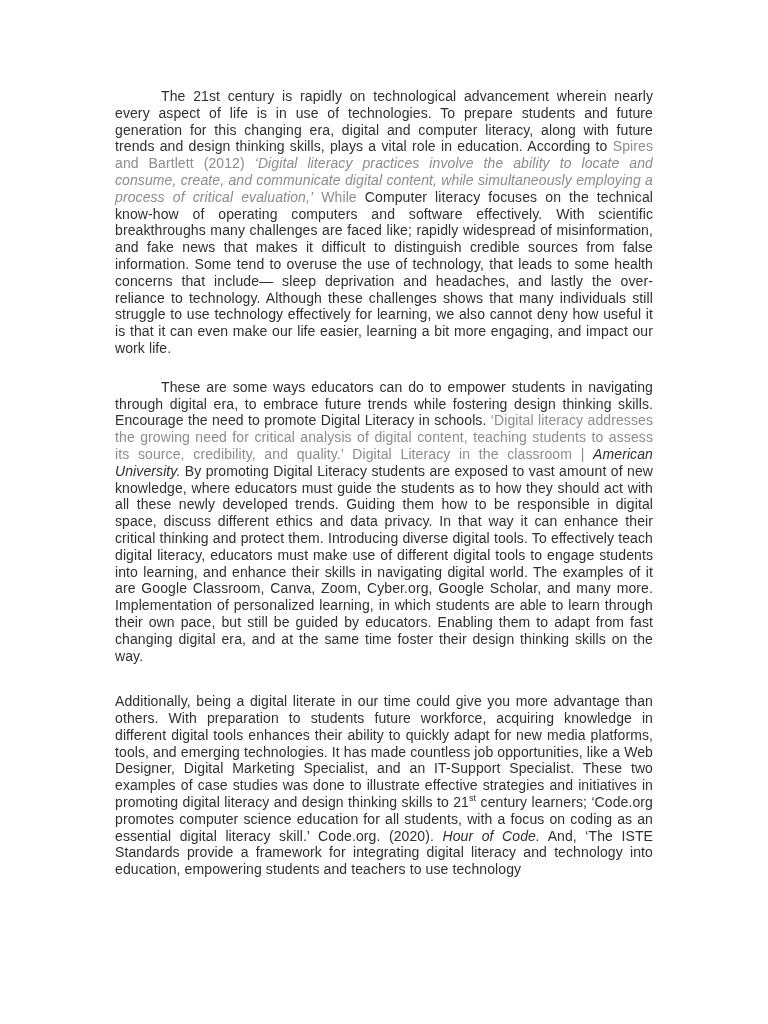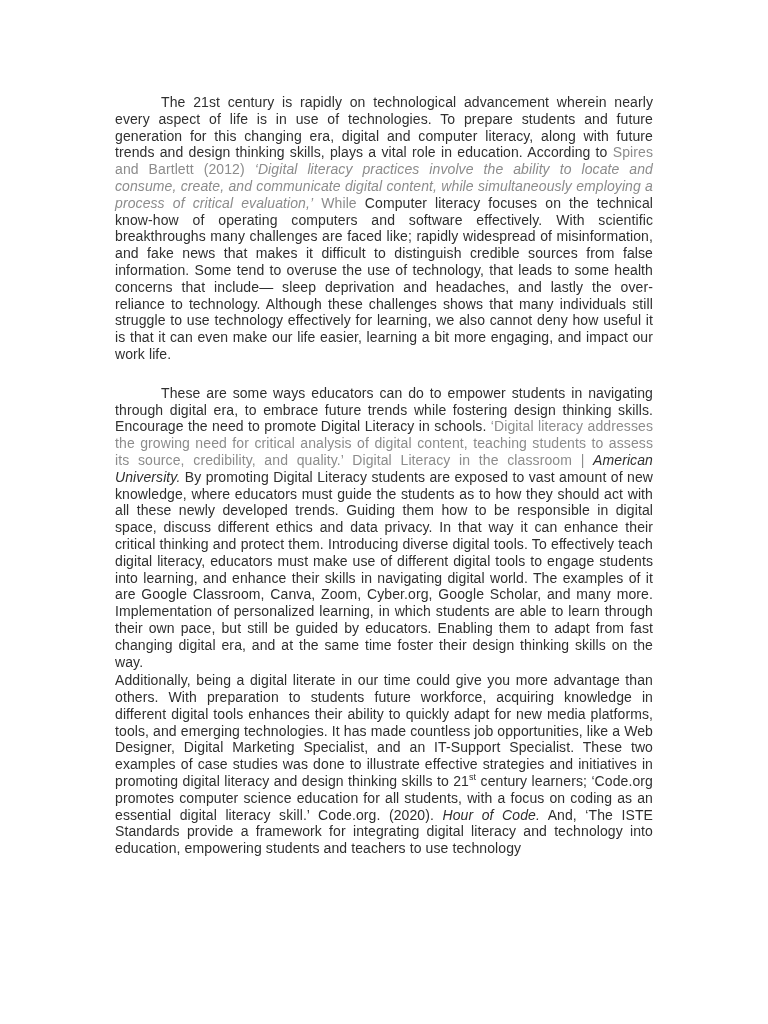--- a/index.html
+++ b/index.html
@@ -24,27 +24,26 @@
     font-size: 14px;
     line-height: 16.8px;
     text-align: justify;
     letter-spacing: 0.1px;
   }
   .para {
     margin: 0;
   }
   .para.indent {
     text-indent: 46px;
-    margin-top: 6px;
   }
   .para:nth-child(2) {
     margin-top: 22px;
   }
   .para:nth-child(3) {
-    margin-top: 2px;
+    margin-top: 29px;
   }
   .seg-normal {
     color: inherit;
   }
   .seg-gray {
     color: var(--muted-color, #8c8c8c);
   }
   .seg-gray-italic {
     color: var(--muted-color, #8c8c8c);
     font-style: italic;

